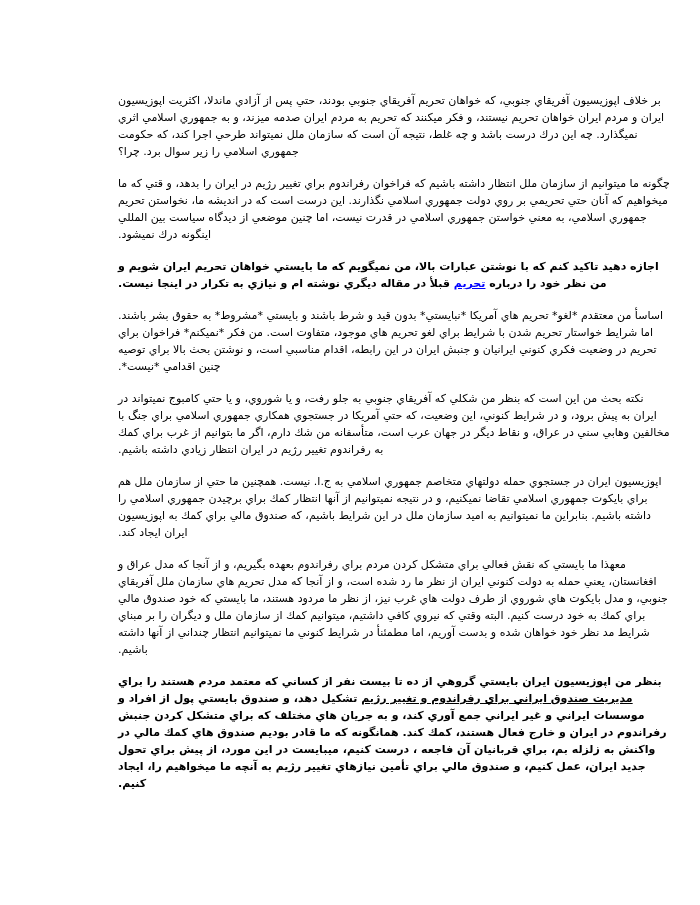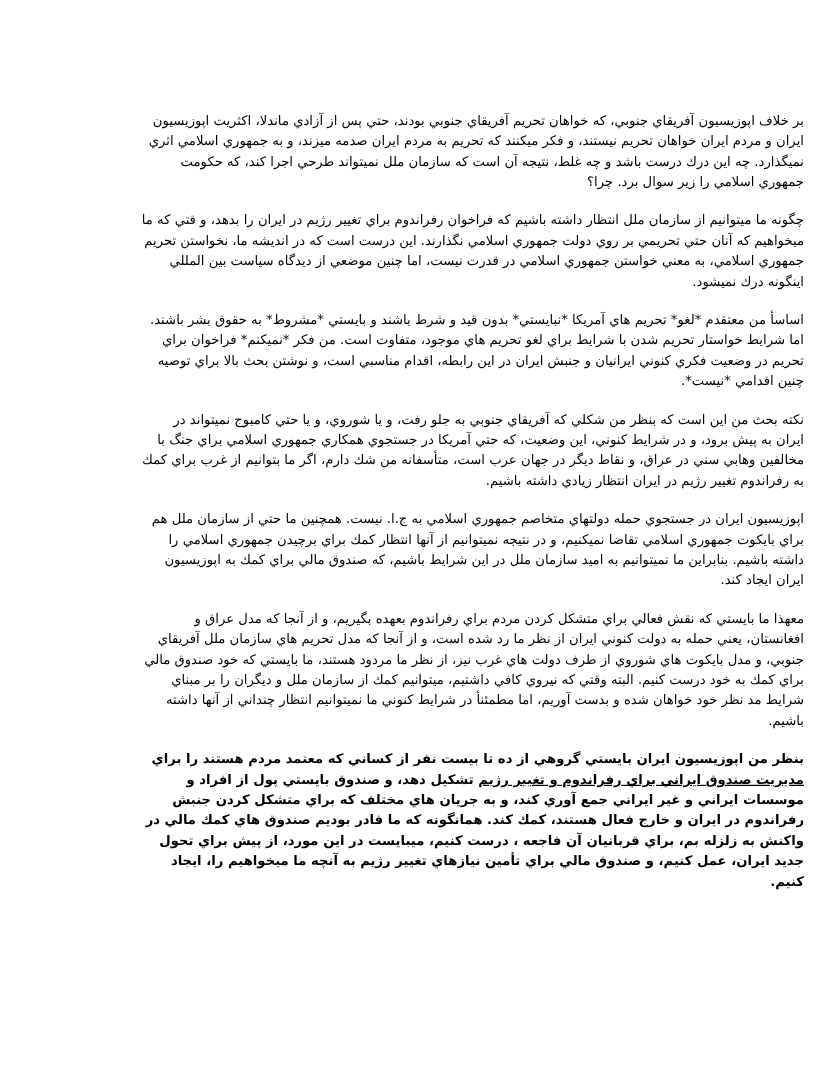--- a/index.html
+++ b/index.html
@@ -11,21 +11,21 @@
     width: 700px;
     height: 905px;
     overflow: hidden;
   }
   .page {
     box-sizing: border-box;
     width: 612px;
     min-height: 905px;
     padding: 92px 30px 30px 30px;
     direction: rtl;
-    text-align: right;
+    text-align: left;
     color: var(--text-color, #000000);
     font-family: "DejaVu Sans", sans-serif;
     font-size: 11px;
     line-height: 17px;
   }
   p.para {
     margin: 0 0 15px 0;
   }
   p.para.bold {
     font-weight: bold;
@@ -41,20 +41,21 @@
 </style>
 </head>
 <body style="background: rgb(255, 255, 255);">
 
 <div class="page">
 
   <p class="para"><span>بر خلاف اپوزيسيون آفريقاي جنوبي، كه خواهان تحريم آفريقاي جنوبي بودند، حتي پس از آزادي ماندلا، اكثريت اپوزيسيون ايران و مردم ايران خواهان تحريم نيستند، و فكر ميكنند كه تحريم به مردم ايران صدمه ميزند، و به جمهوري اسلامي اثري نميگذارد.  چه اين درك درست باشد و چه غلط، نتيجه آن است كه سازمان ملل نميتواند طرحي اجرا كند،  كه حكومت جمهوري اسلامي را زير سوال برد. چرا؟</span></p>
 
   <p class="para"><span>چگونه ما ميتوانيم از سازمان ملل انتظار داشته باشيم كه فراخوان رفراندوم براي تغيير رژيم در ايران را بدهد، و قتي كه ما ميخواهيم كه آنان حتي تحريمي بر روي دولت جمهوري اسلامي نگذارند.  اين درست است كه در انديشه ما، نخواستن تحريم جمهوري اسلامي، به معني خواستن جمهوري اسلامي در قدرت نيست، اما چنين موضعي از ديدگاه سياست بين المللي اينگونه درك نميشود.</span></p>
 
+  <p class="para bold"><span>اجازه دهيد تاكيد كنم كه با نوشتن عبارات بالا، من نميگويم كه ما بايستي خواهان تحريم ايران شويم و من نظر خود را درباره </span><a class="inline-link" href="#">تحريم</a><span> قبلأ در مقاله ديگري نوشته ام و نيازي به تكرار در اينجا نيست.</span></p>
 
   <p class="para"><span>اساسأ من معتقدم *لغو* تحريم هاي آمريكا *نبايستي* بدون قيد و شرط باشند و بايستي *مشروط* به حقوق بشر باشند. اما شرايط خواستار تحريم شدن با شرايط براي لغو تحريم هاي موجود،  متفاوت است. من فكر *نميكنم* فراخوان براي تحريم در وضعيت فكري كنوني ايرانيان و جنبش ايران در اين رابطه،  اقدام مناسبي است، و نوشتن بحث بالا براي توصيه چنين اقدامي *نيست*.</span></p>
 
   <p class="para"><span>نكته بحث من اين است كه بنظر من شكلي كه آفريقاي جنوبي به جلو رفت، و يا شوروي، و يا حتي كامبوج نميتواند در ايران به پيش برود، و در شرايط كنوني، اين وضعيت، كه حتي آمريكا در جستجوي همكاري جمهوري اسلامي براي جنگ با مخالفين وهابي سني در عراق،  و نقاط ديگر در جهان عرب است، متأسفانه من شك دارم،  اگر ما بتوانيم از غرب براي كمك به رفراندوم تغيير رژيم در ايران انتظار زيادي داشته باشيم.</span></p>
 
 
   <p class="para"><span>اپوزيسيون ايران در جستجوي حمله دولتهاي متخاصم جمهوري اسلامي به ج.ا. نيست.  همچنين ما حتي از سازمان ملل هم براي بايكوت جمهوري اسلامي تقاضا نميكنيم، و در نتيجه نميتوانيم از آنها انتظار كمك براي برچيدن جمهوري اسلامي را داشته باشيم.  بنابراين ما نميتوانيم به اميد سازمان ملل در اين شرايط باشيم،  كه صندوق مالي براي كمك به اپوزيسيون ايران ايجاد كند.</span></p>
 
   <p class="para"><span>معهذا ما بايستي كه نقش فعالي براي متشكل كردن مردم براي رفراندوم بعهده بگيريم، و از آنجا كه مدل عراق و افغانستان، يعني حمله به دولت كنوني ايران از نظر ما رد شده است،  و از آنجا كه مدل تحريم هاي سازمان ملل آفريقاي جنوبي،  و مدل بايكوت هاي شوروي از طرف دولت هاي غرب نيز،  از نظر ما مردود هستند، ما بايستي كه خود صندوق مالي براي كمك به خود درست كنيم.  البته وقتي كه نيروي كافي داشتيم، ميتوانيم كمك از سازمان ملل و ديگران را بر مبناي شرايط مد نظر خود خواهان شده و بدست آوريم، اما مطمئنأ در شرايط كنوني ما نميتوانيم انتظار چنداني از آنها داشته باشيم.</span></p>
 

